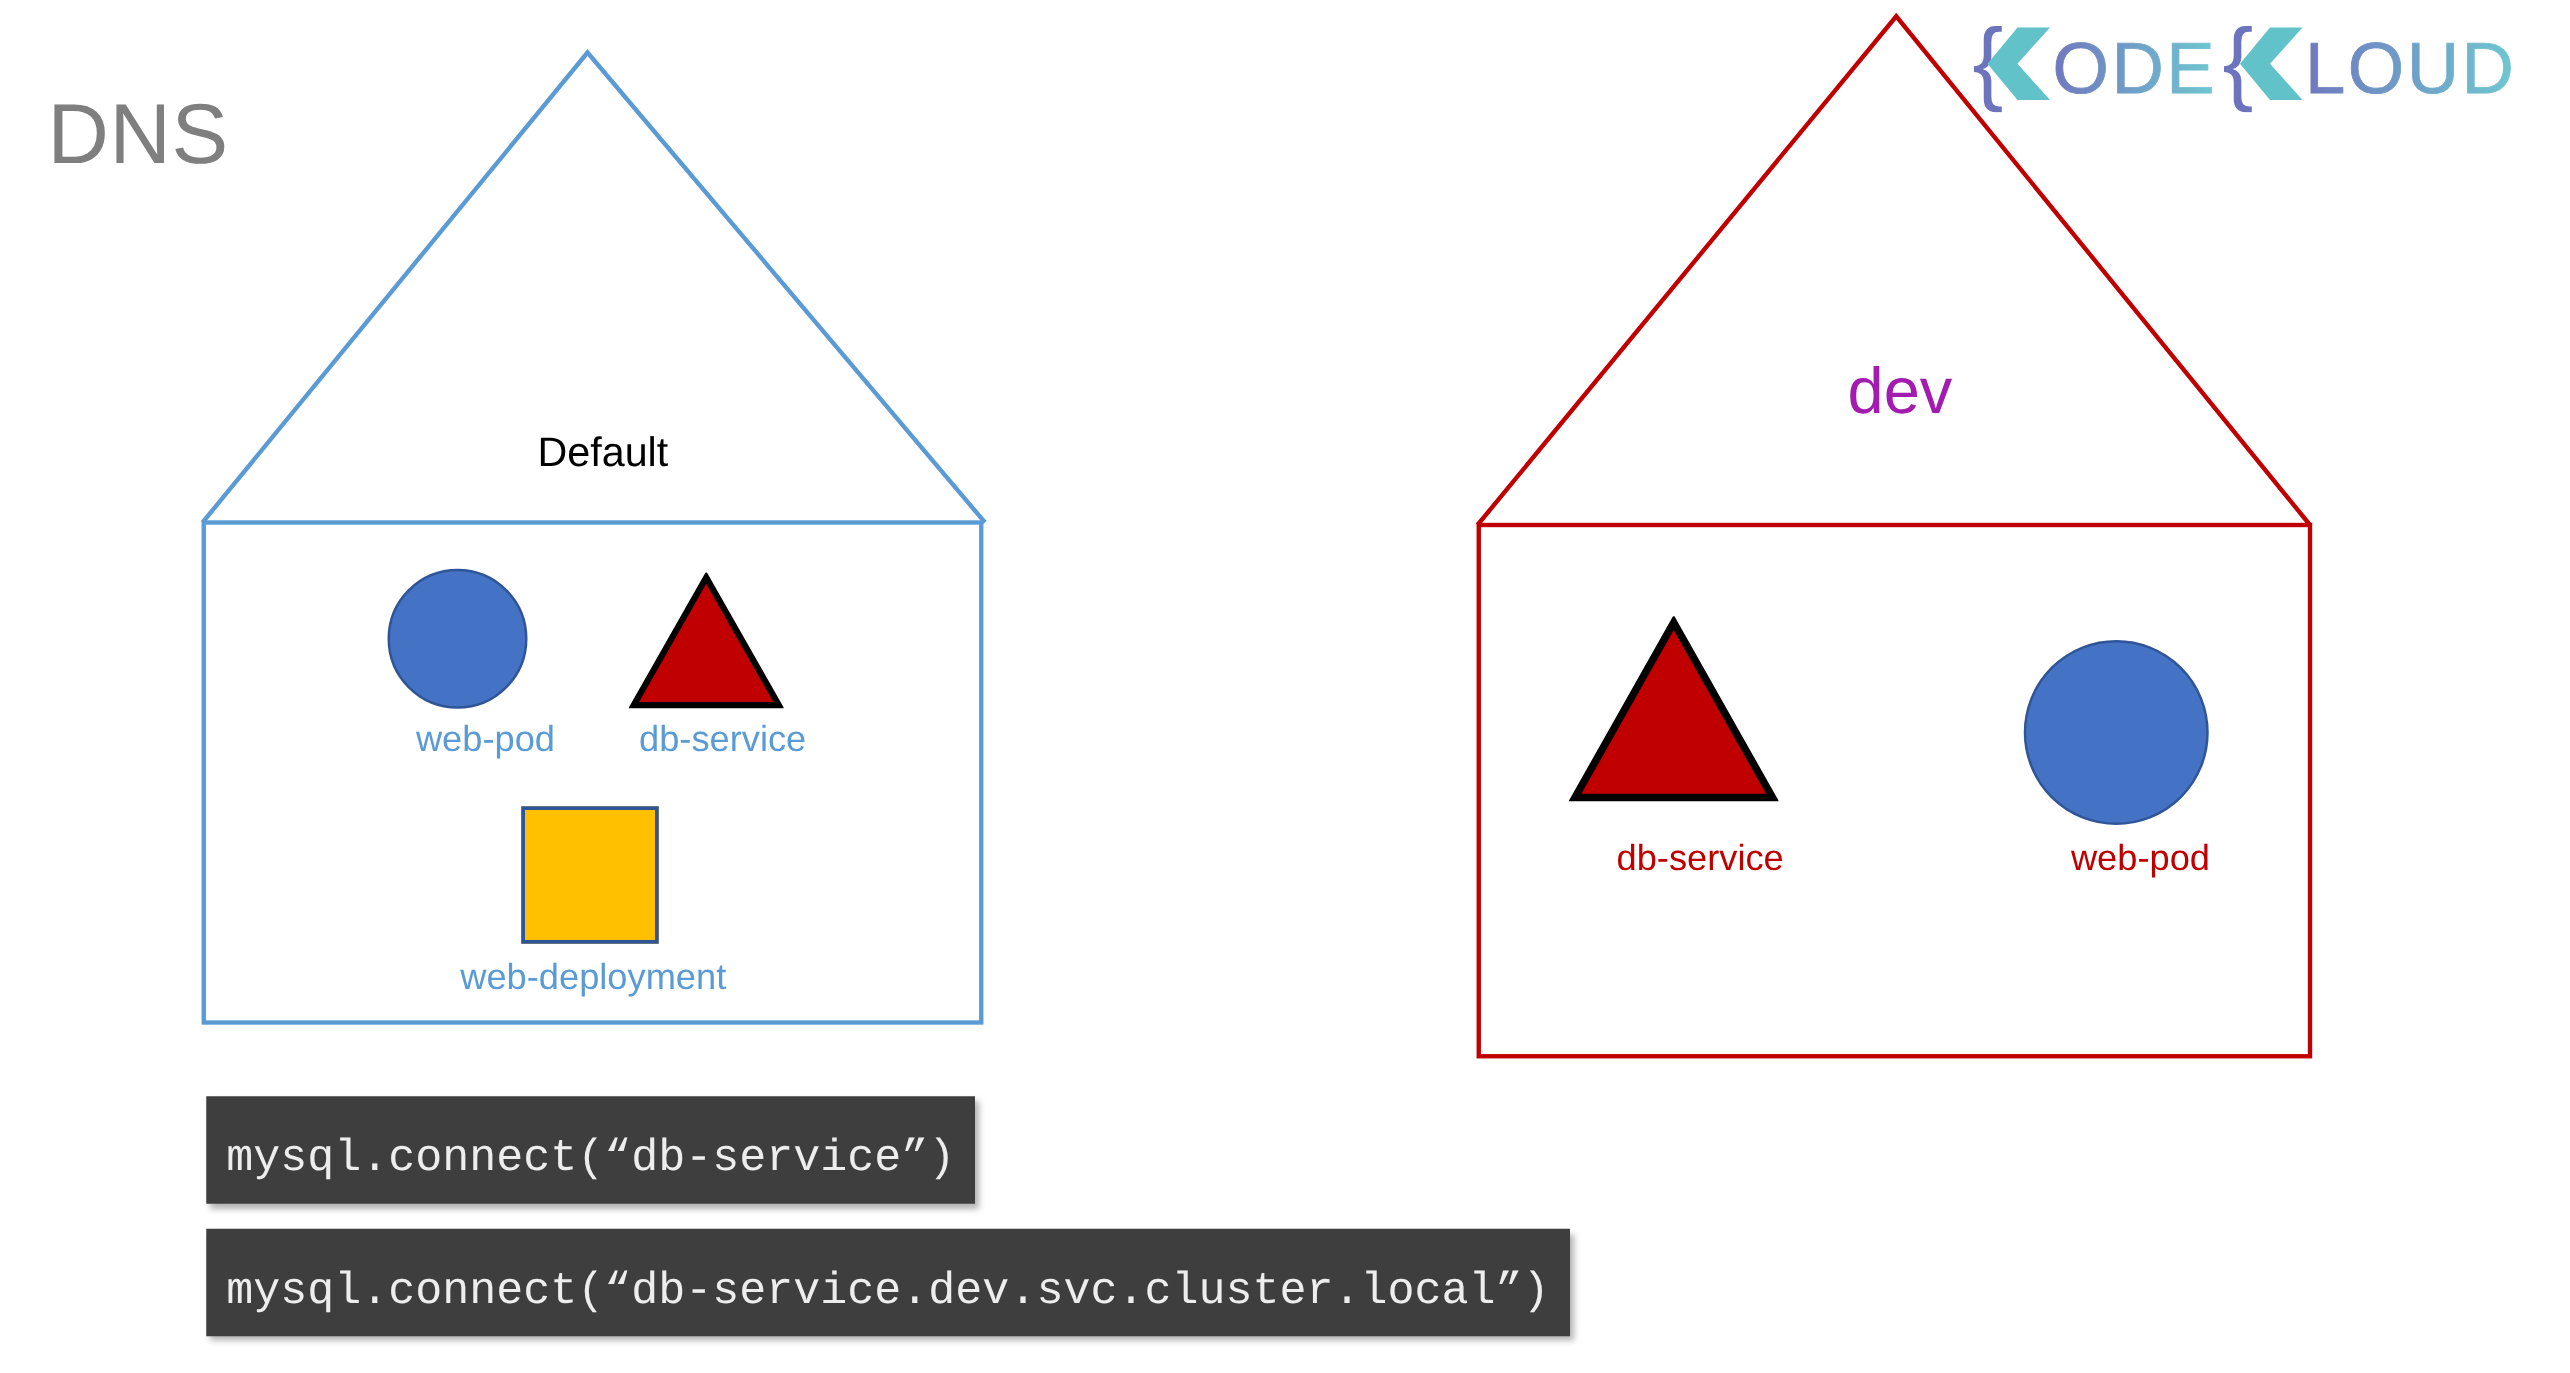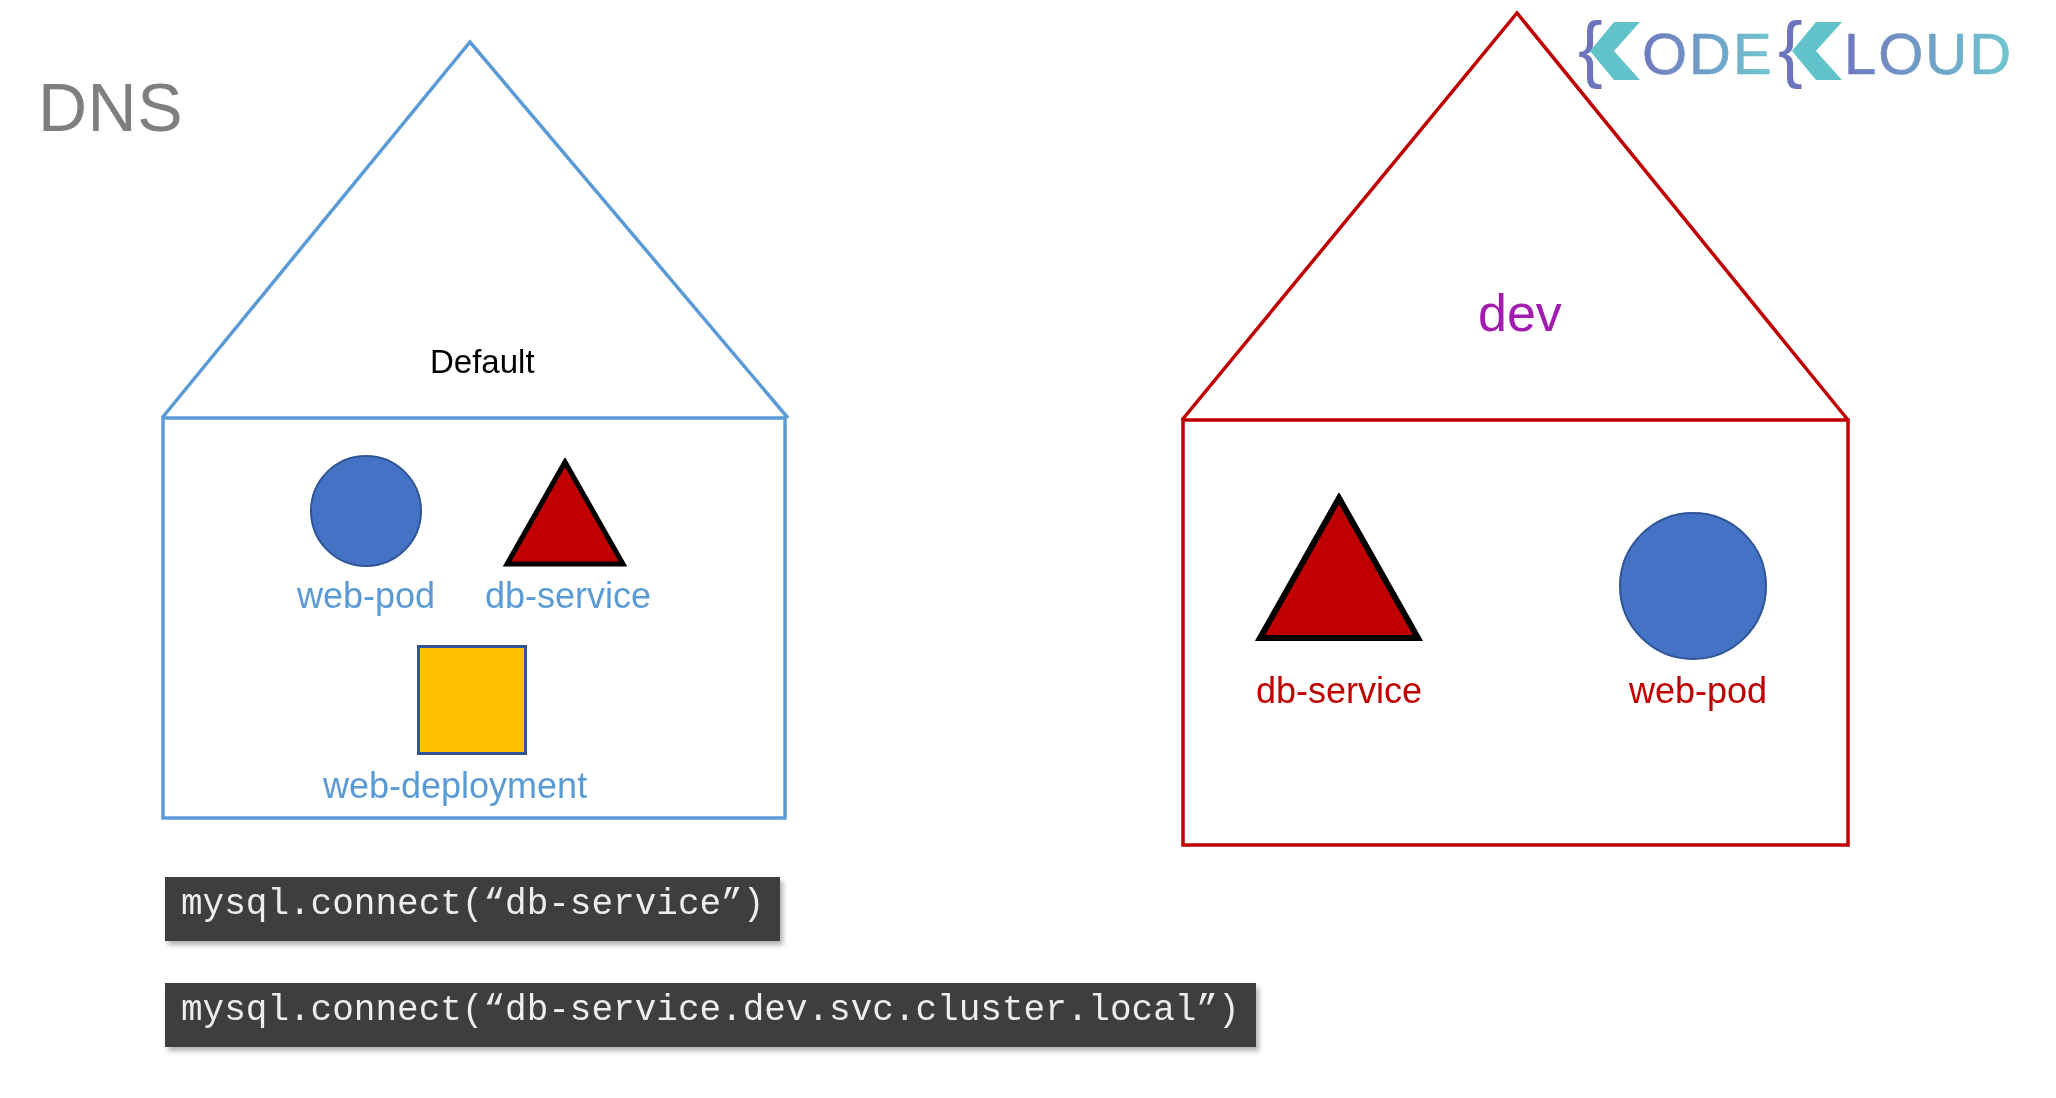--- a/index.html
+++ b/index.html
@@ -81,23 +81,23 @@
     background: #FFC000;
     border: 3px solid #2F5597;
     box-sizing: border-box;
   }
   .shape-triangle {
     position: absolute;
   }
   .res-label {
     position: absolute;
     white-space: nowrap;
-    text-align: center;
+    text-align: right;
     line-height: 1;
-    font-size: 36px;
+    font-size: 29px;
   }
   .label-blue { color: #5B9BD5; }
   .label-red  { color: #C00000; }
 
   
   #res-web-pod-default      { left: 310px; top: 455px; width: 112px; height: 112px; }
   #res-db-service-default   { left: 503px; top: 458px; width: 124px; height: 110px; }
   #res-web-deployment       { left: 417px; top: 645px; width: 110px; height: 110px; }
   #label-web-pod-default    { left: 288px; top: 578px; width: 156px; }
   #label-db-service-default { left: 485px; top: 578px; width: 160px; }
@@ -110,21 +110,21 @@
   #label-web-pod-dev   { left: 1628px; top: 673px; width: 140px; }
 
   
   .code-box {
     position: absolute;
     background: #3E3E3E;
     color: #EDEDED;
     font-family: "Liberation Mono", "DejaVu Sans Mono", monospace;
     font-size: 36px;
     line-height: 1;
-    padding: 10px 16px 18px 16px;
+    padding: 32px 16px 18px 16px;
     box-sizing: border-box;
     white-space: pre;
     box-shadow: 3px 4px 5px rgba(0,0,0,0.30);
   }
   #code-box-short { left: 165px; top: 877px; }
   #code-box-fqdn  { left: 165px; top: 983px; }
 </style>
 </head>
 <body>
 

